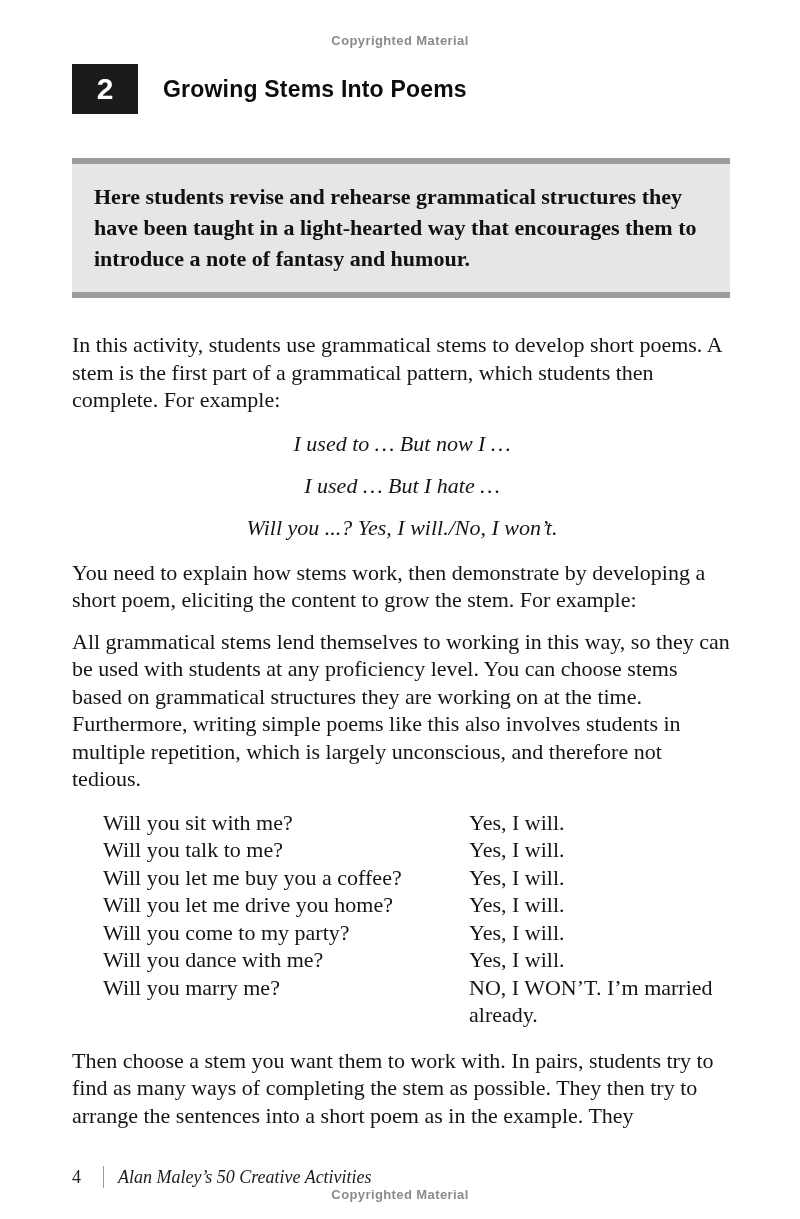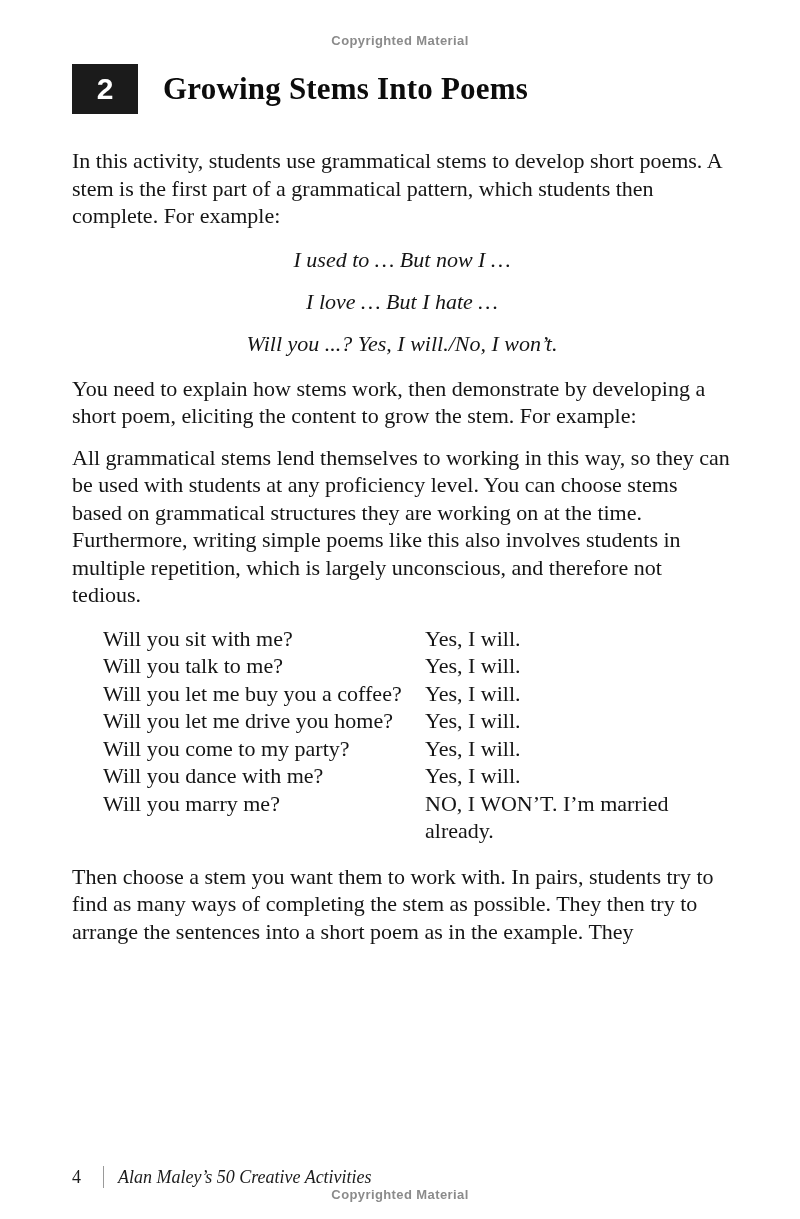--- a/index.html
+++ b/index.html
@@ -41,22 +41,22 @@
     color: #ffffff;
     font-family: "Liberation Sans", sans-serif;
     font-size: 30px;
     font-weight: bold;
     display: flex;
     align-items: center;
     justify-content: center;
   }
   .chapter-title {
     margin-left: 25px;
-    font-family: Liberation Serif, serif;
-    font-size: 31px;
+    font-family: Liberation Sans, sans-serif;
+    font-size: 23px;
     font-weight: bold;
     color: #0c0c0c;
     letter-spacing: 0.2px;
   }
   .intro-box {
     margin: 44px 70px 0 72px;
     background: #e6e6e6;
     border-top: 6px solid #9c9c9c;
     border-bottom: 6px solid #9c9c9c;
     padding: 17px 24px 18px 22px;
@@ -80,20 +80,21 @@
   }
   .poem-block {
     margin: 16px 0 18px 31px;
   }
   .poem-heading {
     font-weight: bold;
   }
   .poem-line {
     display: grid;
     grid-template-columns: 322px auto;
+    gap: 44px;
   }
   .footer {
     position: absolute;
     left: 72px;
     top: 1155px;
     display: flex;
     align-items: center;
     font-size: 18px;
     color: #1c1c1c;
   }
@@ -113,28 +114,29 @@
 
 <div class="page">
 
   <div class="copyright copyright-top">Copyrighted Material</div>
 
   <div class="chapter-header">
     <div class="chapter-box">2</div>
     <div class="chapter-title">Growing Stems Into Poems</div>
   </div>
 
+  <div class="intro-box">Here students revise and rehearse grammatical structures they have been taught in a light-hearted way that encourages them to introduce a note of fantasy and humour.</div>
 
   <div class="content">
 
     <div class="para">In this activity, students use grammatical stems to develop short poems. A stem is the first part of a grammatical pattern, which students then complete. For example:</div>
 
     <div class="stems">
       <div class="stem-line">I used to … But now I …</div>
-      <div class="stem-line">I love … But I hate …</div>
+      <div class="stem-line">I used … But I hate …</div>
       <div class="stem-line">Will you ...? Yes, I will./No, I won’t.</div>
     </div>
 
     <div class="para">You need to explain how stems work, then demonstrate by developing a short poem, eliciting the content to grow the stem. For example:</div>
 
     <div class="para">All grammatical stems lend themselves to working in this way, so they can be used with students at any proficiency level. You can choose stems based on grammatical structures they are working on at the time. Furthermore, writing simple poems like this also involves students in multiple repetition, which is largely unconscious, and therefore not tedious.</div>
 
     <div class="poem-block">
 
       <div class="poem-line">

